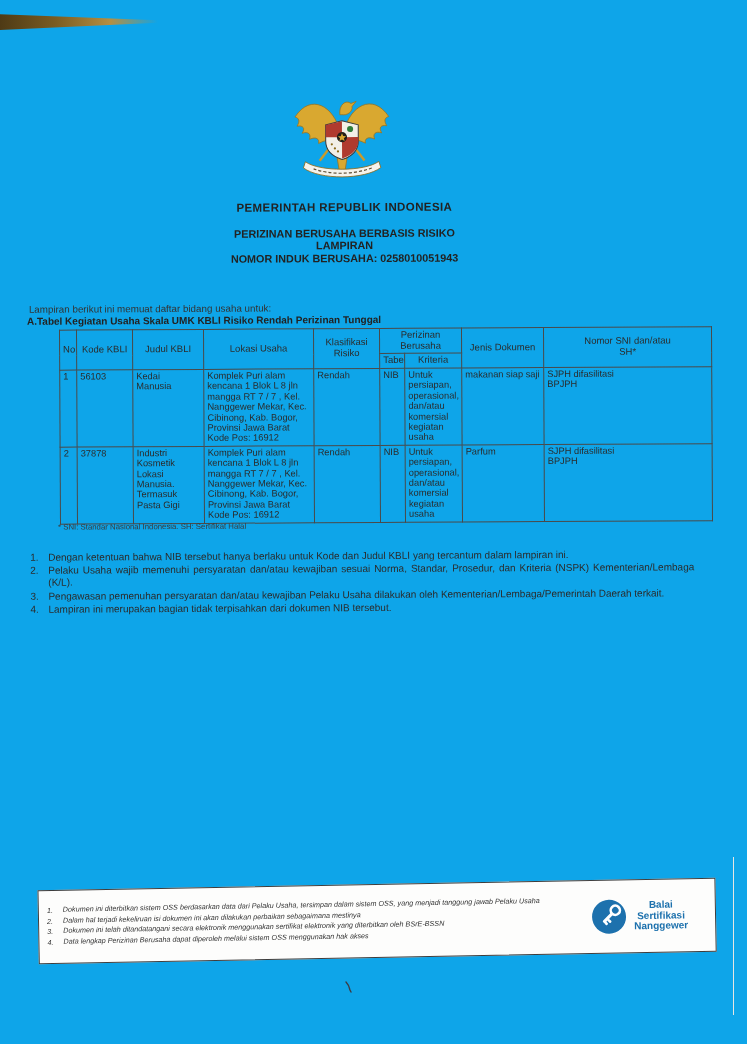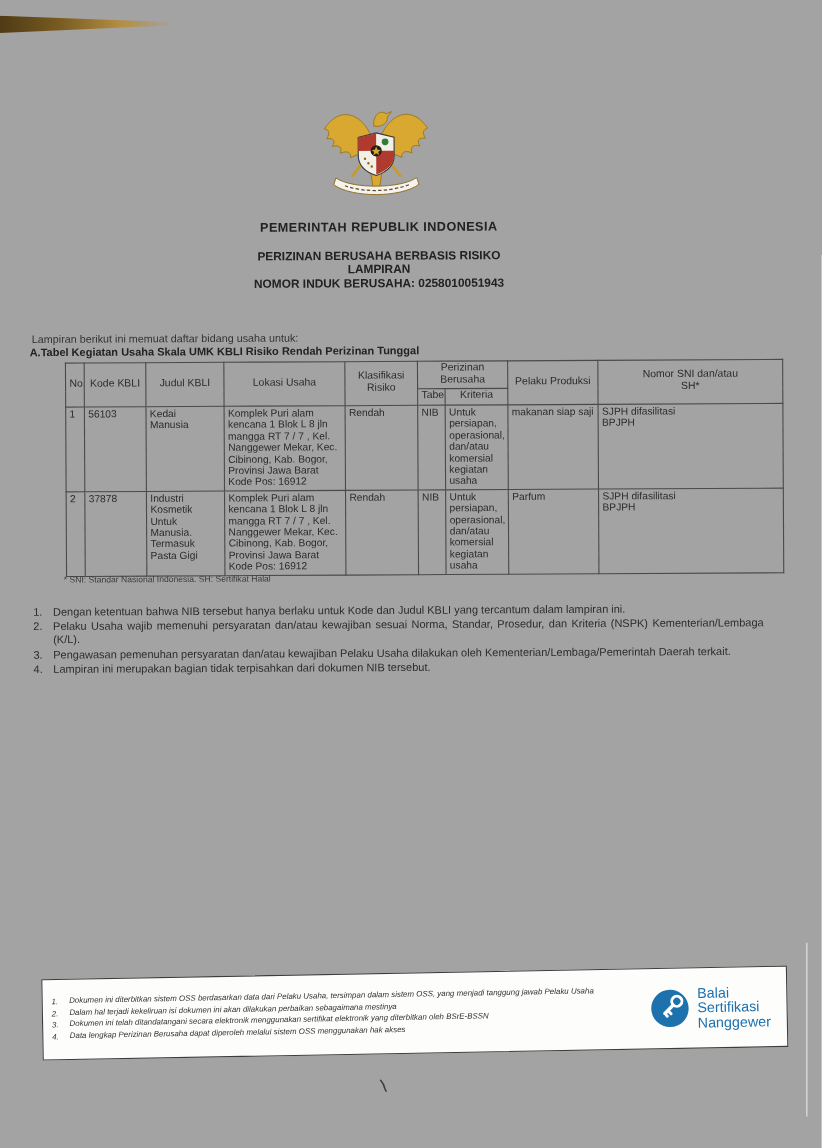--- a/index.html
+++ b/index.html
@@ -1,19 +1,19 @@
 <!DOCTYPE html>
 <html><head>
 <meta charset="utf-8">
 <style>
   html,body{margin:0;padding:0;}
   body{background:#ffffff;}
   .page{
     position:relative;width:747px;height:1044px;overflow:hidden;
-    background:#a3a3a3;color:#2d2d2d;
+    background:#0ea5e9;color:#2d2d2d;
     font-family:"Liberation Sans", sans-serif;
   }
   .doc{position:absolute;inset:0;transform:rotate(-0.3deg);}
   
   .streak{
     position:absolute;left:0;top:13px;width:158px;height:17px;
     background:linear-gradient(to right,#4e3a15 0%,#7a5c22 35%,#b58f42 70%,rgba(181,143,66,0) 100%);
     clip-path:polygon(0 8%,100% 42%,100% 58%,0 100%);
   }
   .emblem{position:absolute;left:291px;top:86px;width:106px;height:104px;}
@@ -50,21 +50,21 @@
     border:1.6px solid #3d3d3d;box-sizing:border-box;
     transform:rotate(-0.75deg);
     display:flex;align-items:center;padding:5px 10px 5px 8px;gap:8px;
     background:#fdfdfc;
   }
   .disclaimers{flex:1;font-size:7.2px;font-style:italic;color:#333;}
   .disc-row{display:flex;margin-bottom:1.5px;}
   .disc-num{width:16px;flex:0 0 16px;}
   .disc-text{flex:1;line-height:1.22;}
   .bsre{display:flex;align-items:center;gap:5px;flex:0 0 116px;}
-  .bsre-text{font-size:13px;font-weight:normal;line-height:1.05;}
+  .bsre-text{font-size:10px;font-weight:bold;line-height:1.05;text-align:center;}
   .pen-mark{position:absolute;left:344px;top:981px;}
   .right-line{position:absolute;left:733px;top:857px;width:1px;height:158px;background:#e6e6e3;}
 </style>
 </head>
 <body>
 
 <div class="page">
 
   <div class="streak"></div>
 
@@ -129,21 +129,21 @@
       <thead>
         <tr>
           <th rowspan="2">No.</th>
           <th rowspan="2">Kode KBLI</th>
           <th rowspan="2">Judul KBLI</th>
           <th rowspan="2">Lokasi Usaha</th>
           <th rowspan="2" class="ml">Klasifikasi
 Risiko</th>
           <th colspan="2" class="ml">Perizinan
 Berusaha</th>
-          <th rowspan="2">Pelaku Produksi</th>
+          <th rowspan="2">Jenis Dokumen</th>
           <th rowspan="2" class="ml">Nomor SNI dan/atau
 SH*</th>
         </tr>
         <tr class="sub-h">
           <th>Tabel</th>
           <th>Kriteria</th>
         </tr>
       </thead>
       <tbody>
         <tr>
@@ -169,21 +169,21 @@
 usaha</td>
           <td>makanan siap saji</td>
           <td class="ml">SJPH difasilitasi
 BPJPH</td>
         </tr>
         <tr>
           <td>2</td>
           <td>37878</td>
           <td class="ml">Industri
 Kosmetik
-Untuk
+Lokasi
 Manusia.
 Termasuk
 Pasta Gigi</td>
           <td class="ml">Komplek Puri alam
 kencana 1 Blok L 8 jln
 mangga RT 7 / 7 , Kel.
 Nanggewer Mekar, Kec.
 Cibinong, Kab. Bogor,
 Provinsi Jawa Barat
 Kode Pos: 16912</td>

